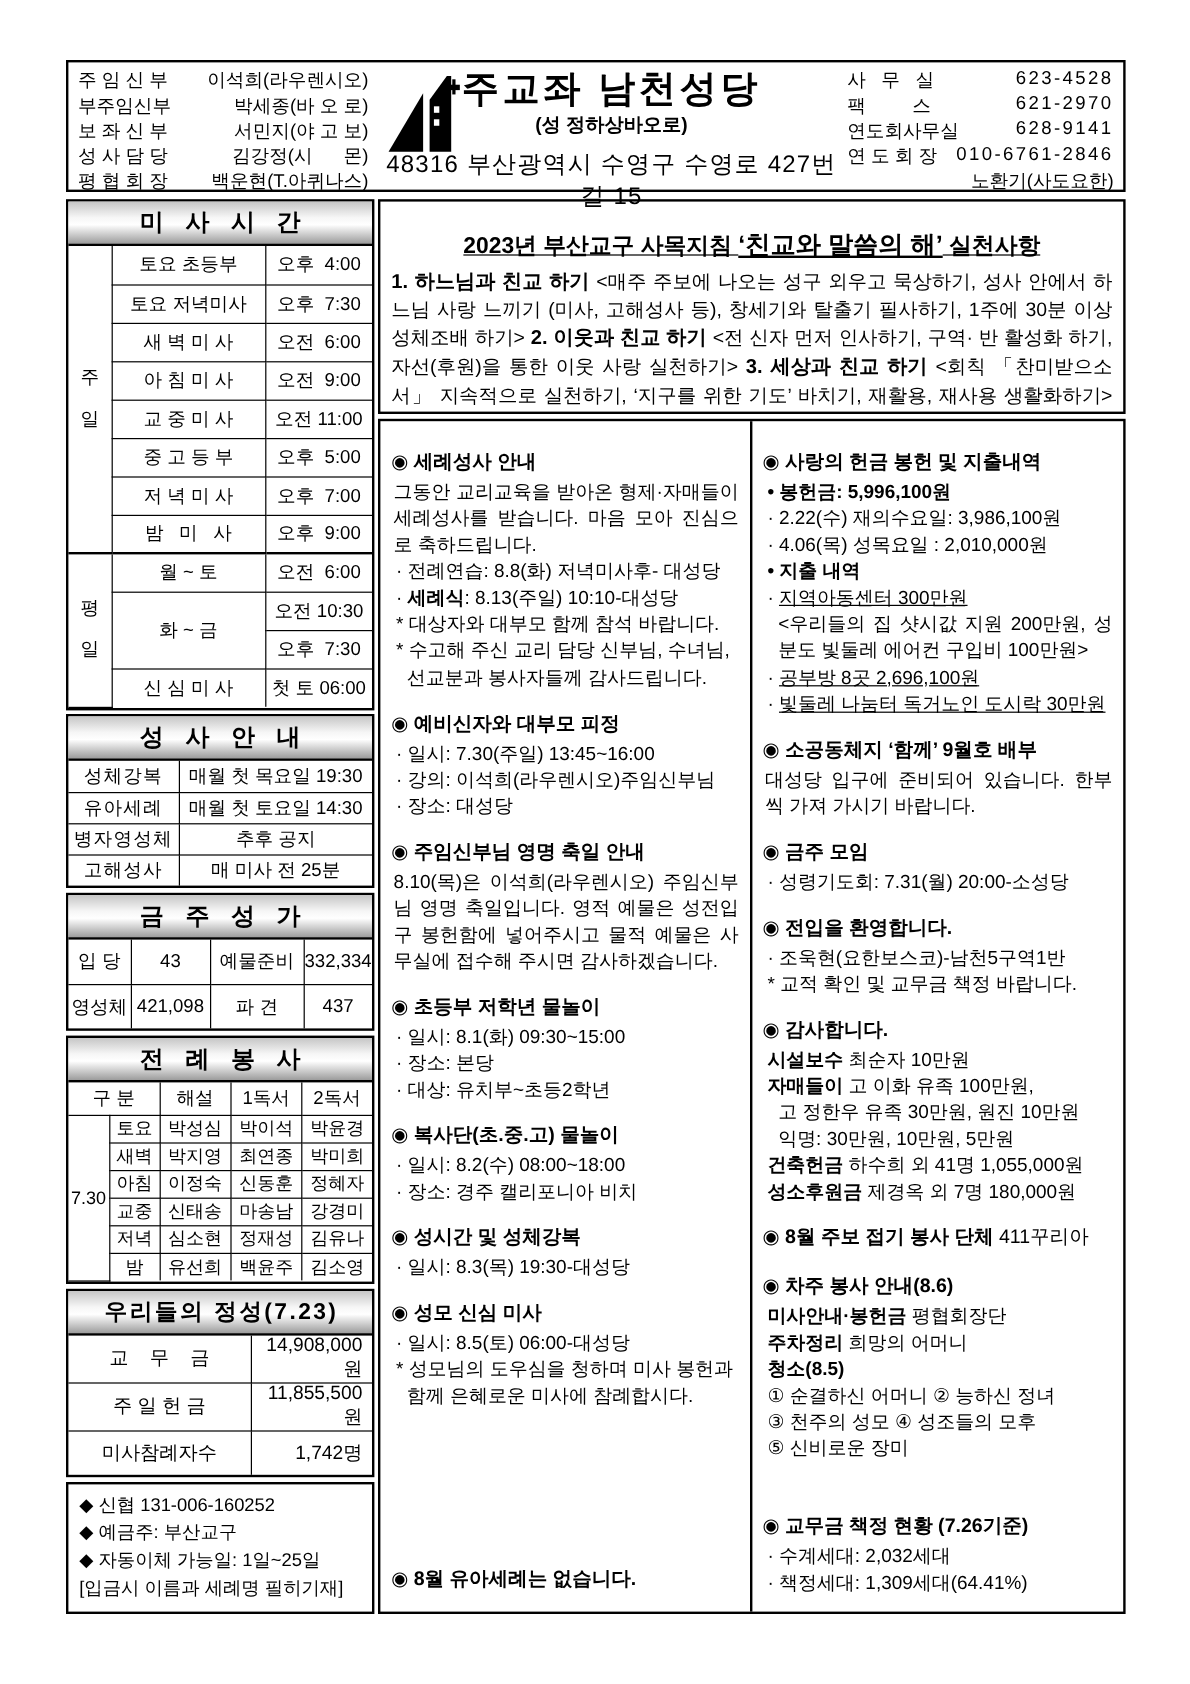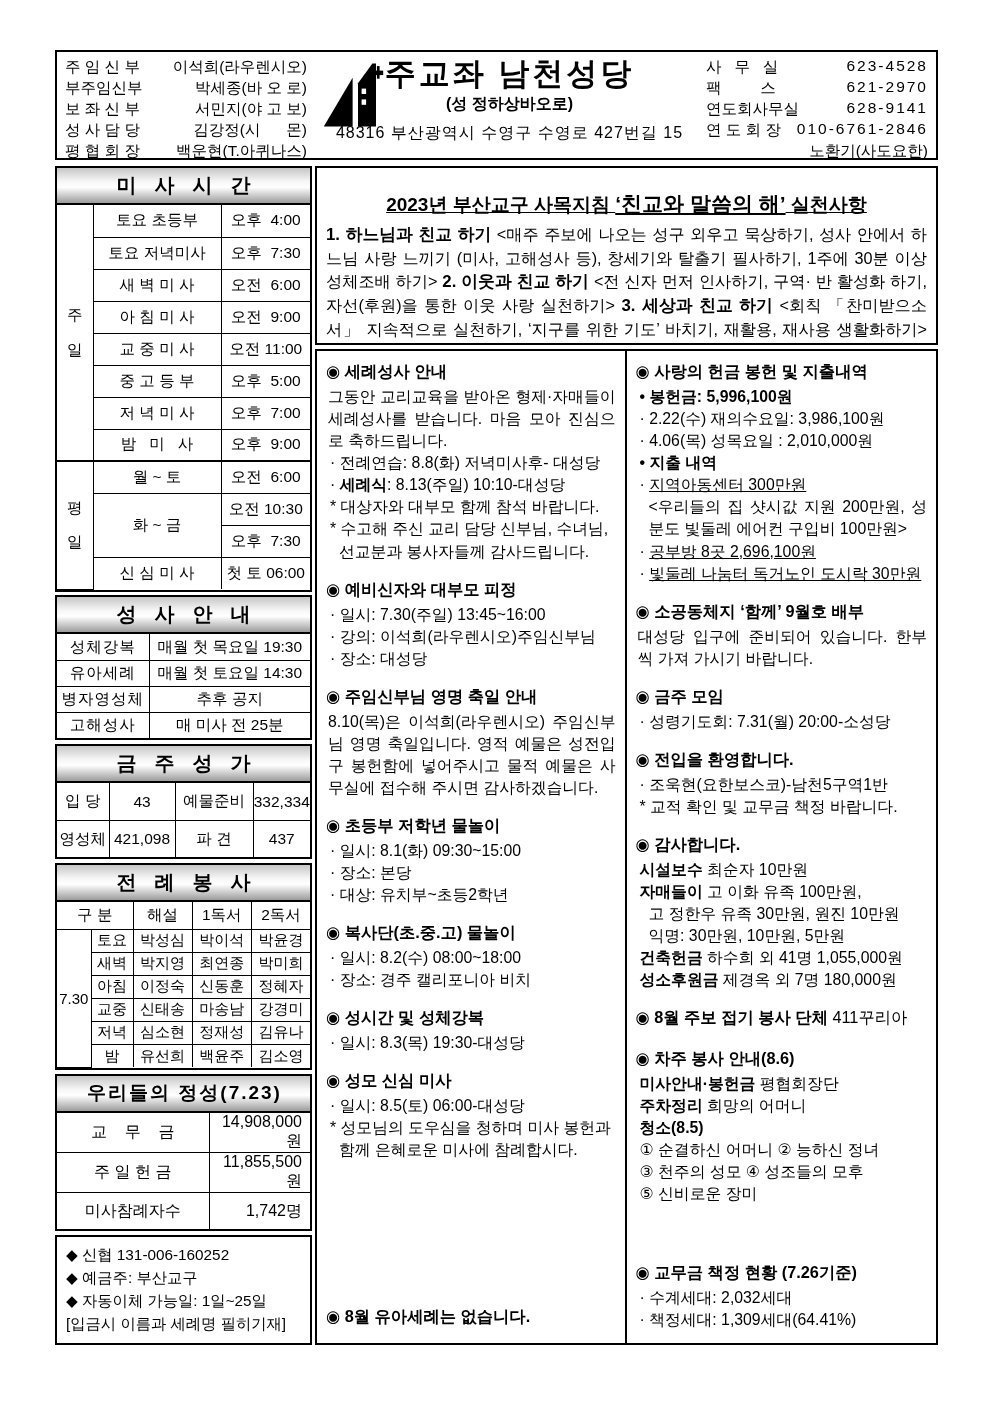--- a/index.html
+++ b/index.html
@@ -8,21 +8,21 @@
   .abs { position:absolute; }
 
   
   .header-box { left:55px; top:50px; width:883px; height:110px; border:2px solid #000; display:flex; }
   .staff { width:258px; padding:5px 8px; display:flex; flex-direction:column; justify-content:space-between; font-size:15.5px; }
   .staff-row { display:flex; justify-content:space-between; white-space:pre; }
   .hdr-center { flex:1; position:relative; text-align:center; padding-top:4px; }
   .logo { position:absolute; left:6px; top:6px; width:92px; height:72px; }
   .h-title { font-size:31px; font-weight:bold; letter-spacing:3px; line-height:1.05; margin-top:2px; }
   .h-sub { font-size:16px; font-weight:bold; margin-top:3px; }
-  .h-addr { font-size:16px; margin-top:8px; letter-spacing:1px; }
+  .h-addr { font-size:20px; margin-top:8px; letter-spacing:1px; }
   .contacts { width:232px; padding:5px 8px 5px 2px; display:flex; flex-direction:column; justify-content:space-between; font-size:15.5px; }
   .contact-row { display:flex; justify-content:space-between; white-space:pre; }
   .contact-row .cv { letter-spacing:2px; }
   .contact-row.last { justify-content:flex-end; letter-spacing:0; }
 
   
   .sidebar { left:55px; top:166px; width:257px; height:1179px; display:flex; flex-direction:column; justify-content:space-between; }
   .sbox { border:2px solid #000; background:#fff; }
   .btitle { height:37px; display:flex; align-items:center; justify-content:center; font-weight:bold; font-size:20px;
     letter-spacing:18px; text-indent:18px; border-bottom:2px solid #000;
@@ -63,21 +63,21 @@
   
   .notice { left:315px; top:166px; width:623px; height:179px; border:2px solid #000; padding:20px 9px; overflow:hidden; }
   .ntitle { text-align:center; font-size:19px; font-weight:bold; margin:2px 0 5px; }
   .ntitle span { text-decoration:underline; }
   .ntitle .b { font-size:21px; font-weight:900; }
   .nbody { font-size:16.2px; line-height:1.43; text-align:justify; }
   .nbody .b { font-weight:bold; font-size:16.8px; }
 
   
   .main { left:315px; top:349px; width:623px; height:996px; border:2px solid #000; display:flex; }
-  .col { width:50%; padding:9px 9px 10px 9px; font-size:15.8px; line-height:1.4; display:flex; flex-direction:column; overflow:hidden; }
+  .col { width:50%; padding:23px 9px 10px 9px; font-size:15.8px; line-height:1.4; display:flex; flex-direction:column; overflow:hidden; }
   .col.cleft { border-right:2px solid #000; }
   .sec { margin-bottom:15px; }
   .sec.pinned { margin-top:auto; margin-bottom:2px; }
   .sh { font-weight:bold; font-size:16.3px; margin-bottom:3px; }
   .sh .rest { font-weight:normal; }
   .ln { padding-left:13px; text-indent:-9px; }
   .ln.para { padding-left:2px; text-indent:0; text-align:justify; }
   .ln.ind { padding-left:13px; text-indent:0; text-align:justify; }
   .bold { font-weight:bold; }
   .u { text-decoration:underline; }

